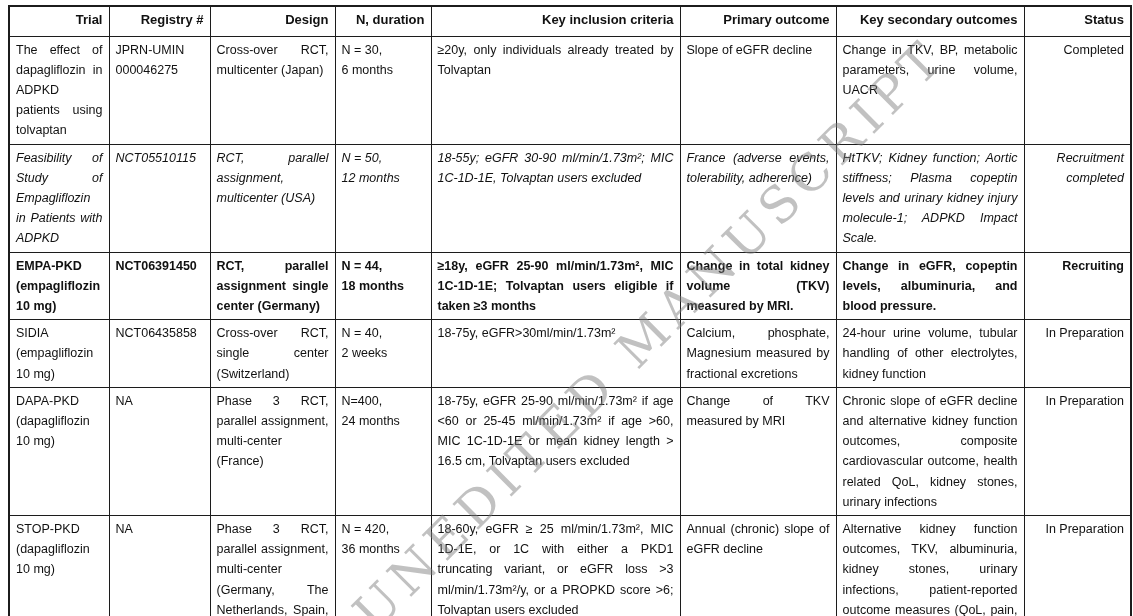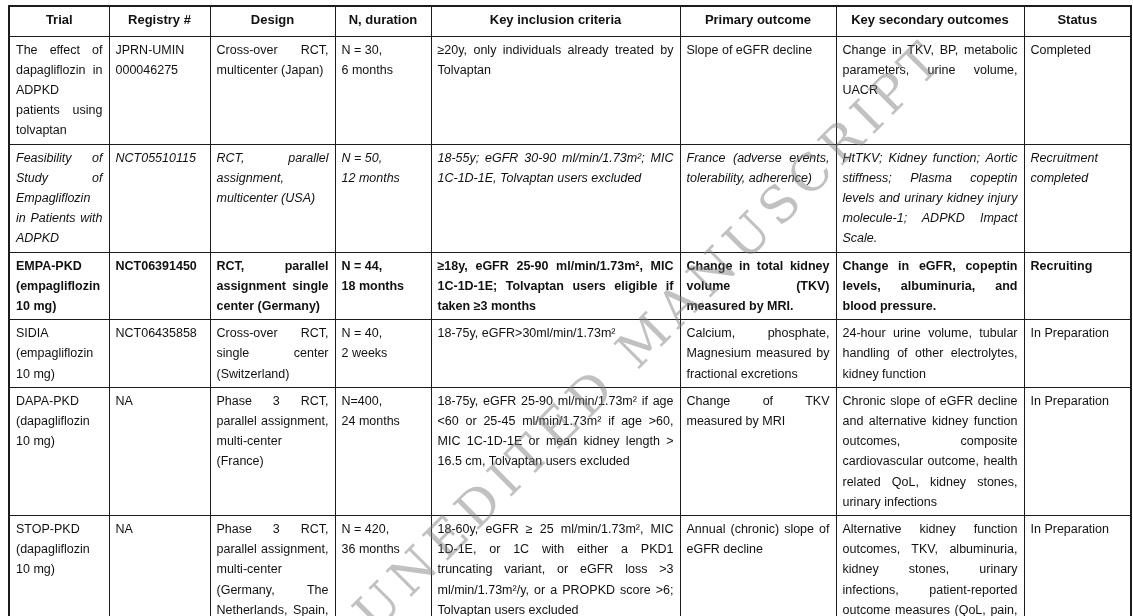--- a/index.html
+++ b/index.html
@@ -21,28 +21,28 @@
   table.trials th, table.trials td {
     border: 1px solid #1c1c1c;
     vertical-align: top;
     padding: 3px 6px;
     font-size: 12.5px;
     line-height: 20.2px;
     color: #111111;
     overflow: hidden;
   }
   table.trials th {
-    text-align: center;
+    text-align: right;
     font-weight: bold;
     font-size: 13px;
     line-height: 18px;
     padding-top: 4px;
   }
   td.cell { text-align: justify; }
-  td.plain { text-align: left; margin-left: 35px; }
+  td.plain { text-align: right; margin-left: 35px; }
   td.pre { white-space: pre-line; text-align: left; margin-top: 24px; }
   col.c-trial    { width: 100px; }
   col.c-registry { width: 101px; }
   col.c-design   { width: 125px; }
   col.c-n        { width: 96px;  }
   col.c-incl     { width: 249px; }
   col.c-primary  { width: 156px; }
   col.c-secondary{ width: 188px; }
   col.c-status   { width: 107px; }
   tr.r-header { height: 30px; }

